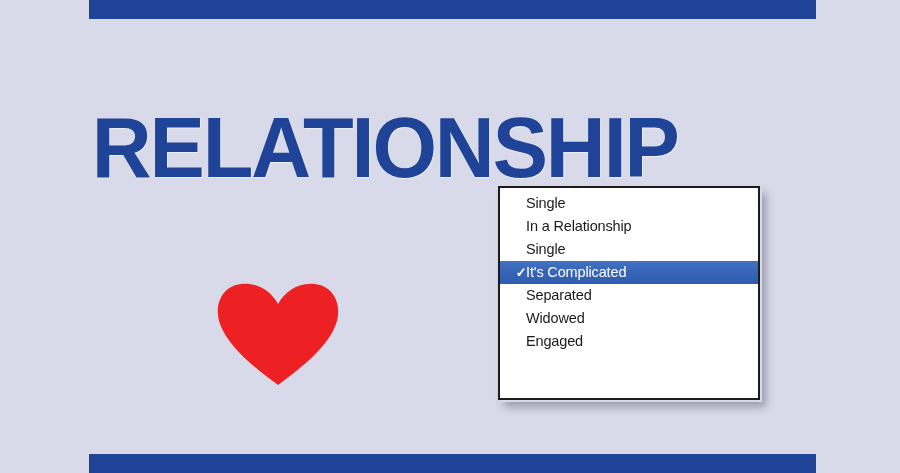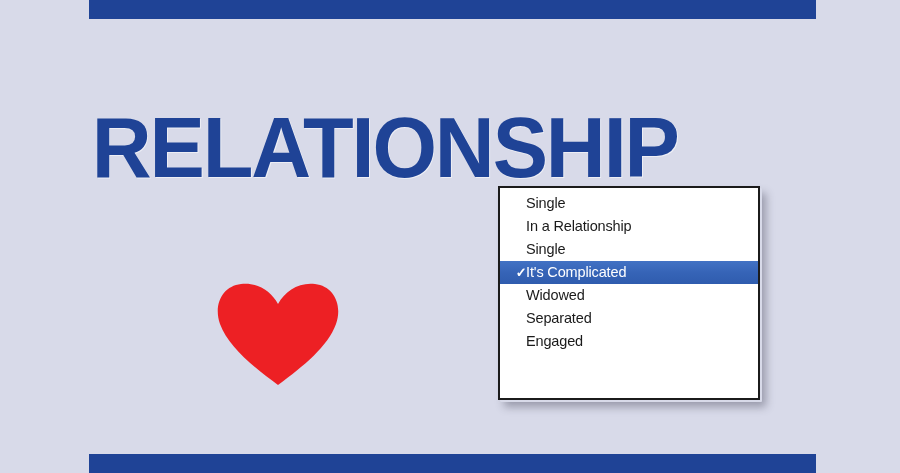--- a/index.html
+++ b/index.html
@@ -154,18 +154,18 @@
     </svg>
   </div>
 
   <div class="menu-shadow"></div>
 
   <div class="menu" id="dropdown-menu">
       <div class="menu-item"><span>Single</span></div>
       <div class="menu-item"><span>In a Relationship</span></div>
       <div class="menu-item"><span>Single</span></div>
       <div class="menu-item selected"><span class="check">✓</span><span>It's Complicated</span></div>
+      <div class="menu-item"><span>Separated</span></div>
       <div class="menu-item"><span>Widowed</span></div>
-      <div class="menu-item"><span>Separated</span></div>
       <div class="menu-item"><span>Engaged</span></div>
     </div>
 
 </div>
 
 </body></html>

